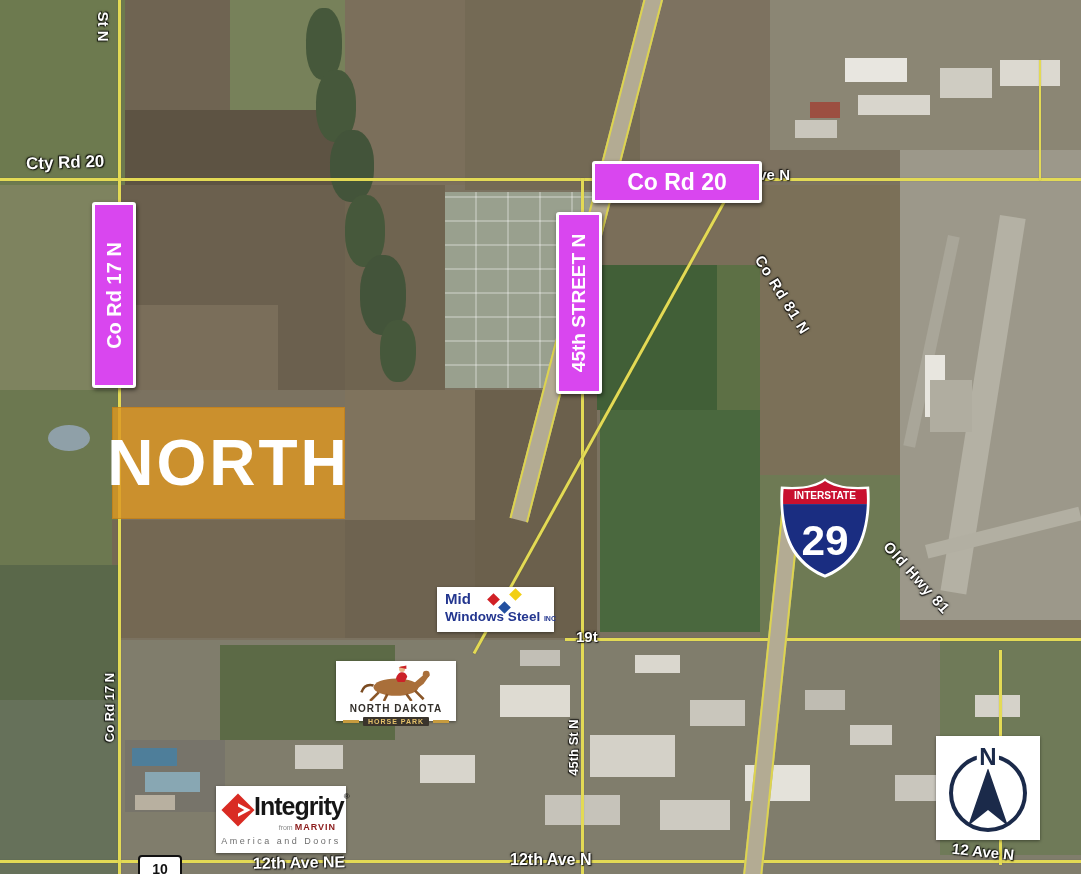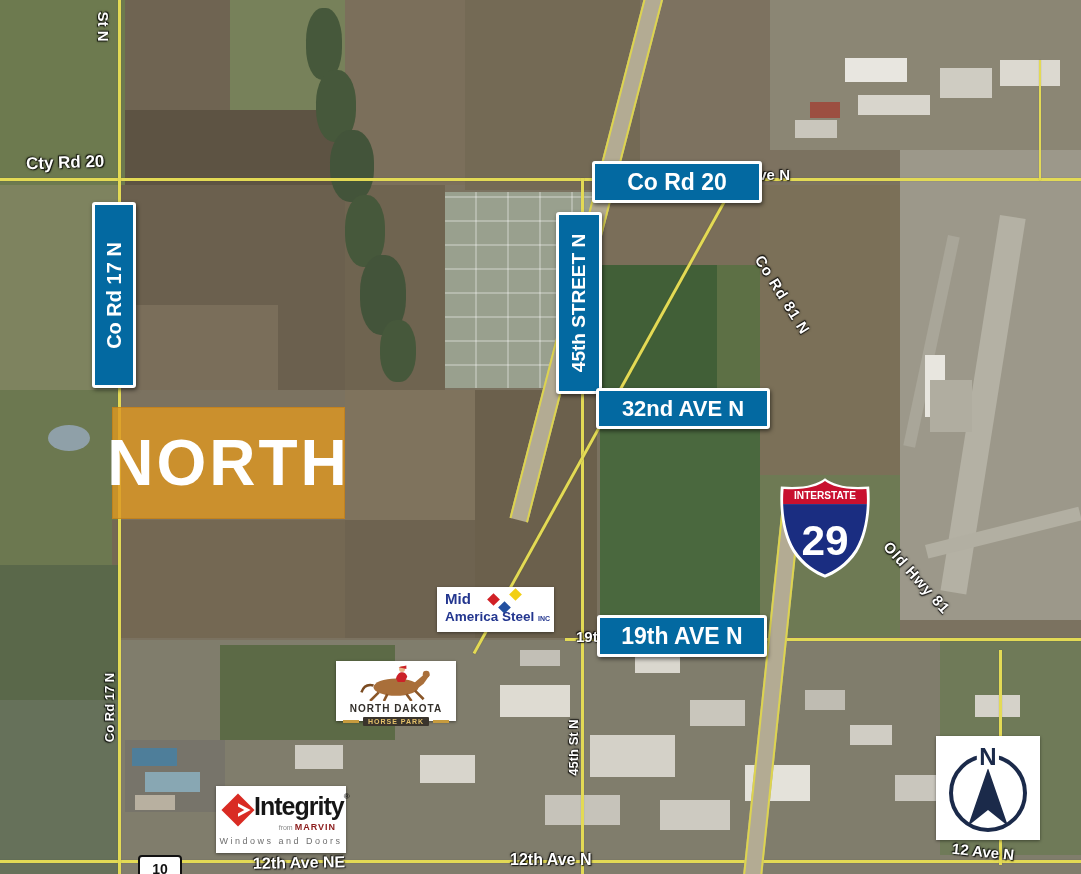--- a/index.html
+++ b/index.html
@@ -3,21 +3,21 @@
 <meta charset="utf-8">
 <style>
   html,body{margin:0;padding:0;background:#222;}
   .map{position:relative;width:1081px;height:874px;background:#7b7260;overflow:hidden;
        font-family:"Liberation Sans",sans-serif;}
   .f{position:absolute;}
   .road{position:absolute;background:#e3da55;box-shadow:0 0 1px rgba(60,60,20,.5);}
   .hwy{position:absolute;background:#b3ab93;border-left:2px solid #ddd44f;border-right:2px solid #ddd44f;}
   .mlabel{position:absolute;color:#fff;font-weight:bold;white-space:nowrap;z-index:10;
           text-shadow:-1px -1px 1px rgba(0,0,0,.75),1px 1px 1px rgba(0,0,0,.75),0 0 3px rgba(0,0,0,.85);}
-  .gsign{position:absolute;background:#0369a1;border:3px solid #fff;border-radius:3px;color:#fff;
+  .gsign{position:absolute;background:#d946ef;border:3px solid #fff;border-radius:3px;color:#fff;
          font-weight:bold;display:flex;align-items:center;justify-content:center;
          box-shadow:1px 2px 4px rgba(0,0,0,.55);z-index:30;}
   .gsign.vert span{transform:rotate(-90deg);white-space:nowrap;}
   .site{position:absolute;left:112px;top:407px;width:233px;height:112px;z-index:20;
         background:rgba(221,151,34,.82);display:flex;align-items:center;justify-content:center;
         box-shadow:inset 0 0 0 1px rgba(180,110,10,.4);}
   .site span{font-size:64px;font-weight:bold;color:#fff;letter-spacing:3px;line-height:1;}
   .logo-box{position:absolute;background:#fff;z-index:30;box-shadow:0 1px 3px rgba(0,0,0,.45);}
   .mas-line{position:absolute;color:#23368f;font-weight:bold;white-space:nowrap;}
   .diamond{position:absolute;transform:rotate(45deg);}
@@ -141,26 +141,20 @@
 
   <div class="gsign" style="left:592px;top:161px;width:164px;height:36px;font-size:23px;">
     <span>Co Rd 20</span>
   </div>
   <div class="gsign vert" style="left:92px;top:202px;width:38px;height:180px;font-size:20px;">
     <span>Co Rd 17 N</span>
   </div>
   <div class="gsign vert" style="left:556px;top:212px;width:40px;height:176px;font-size:19px;">
     <span>45th STREET N</span>
   </div>
-  <div class="gsign" style="left:596px;top:388px;width:168px;height:35px;font-size:22px;">
-    <span>32nd AVE N</span>
-  </div>
-  <div class="gsign" style="left:597px;top:615px;width:164px;height:36px;font-size:23px;">
-    <span>19th AVE N</span>
-  </div>
 
   <div style="position:absolute;left:779px;top:477px;z-index:30;">
     <svg width="92" height="102" viewBox="0 0 100 110">
       <path d="M50 1 C59 8 73 12 98 10 C100 32 97 62 85 81 C74 98 60 105 50 109 C40 105 26 98 15 81 C3 62 0 32 2 10 C27 12 41 8 50 1 Z" fill="#ffffff"></path>
       <clipPath id="shieldClip">
         <path d="M50 4 C58 10 72 14 95 12.5 C97 32 94 60 83 78 C72.5 94.5 59 101.5 50 105.5 C41 101.5 27.5 94.5 17 78 C6 60 3 32 5 12.5 C28 14 42 10 50 4 Z"></path>
       </clipPath>
       <g clip-path="url(#shieldClip)">
         <rect x="0" y="0" width="100" height="29" fill="#C8102E"></rect>
         <rect x="0" y="29" width="100" height="81" fill="#1A2D81"></rect>
@@ -169,21 +163,21 @@
       </g>
     </svg>
   </div>
 
   <div class="logo-box" style="left:437px;top:587px;width:117px;height:45px;">
     <span class="mas-line" style="left:8px;top:3px;font-size:15px;">Mid</span>
     <span class="diamond" style="left:52px;top:8px;width:9px;height:9px;background:#d12026;"></span>
     <span class="diamond" style="left:74px;top:3px;width:9px;height:9px;background:#f2cf13;"></span>
     <span class="diamond" style="left:63px;top:16px;width:9px;height:9px;background:#2350a0;"></span>
     <span class="mas-line" style="left:8px;top:22px;font-size:13.5px;">
-      <span>America Steel</span>
+      <span>Windows Steel</span>
       <span style="font-size:7px;">INC</span>
     </span>
   </div>
 
   <div class="logo-box" style="left:336px;top:661px;width:120px;height:60px;">
     <svg width="104" height="38" viewBox="0 0 120 44" style="position:absolute;left:8px;top:2px;">
       <path d="M34 26 C26 24 22 28 20 34" stroke="#7a4a20" stroke-width="3" fill="none"></path>
       <ellipse cx="60" cy="28" rx="26" ry="10" fill="#a96f3a"></ellipse>
       <path d="M80 24 L94 12 L99 14 L92 24 L84 30 Z" fill="#a96f3a"></path>
       <circle cx="95" cy="13" r="4" fill="#a96f3a"></circle>
@@ -206,21 +200,21 @@
       <polygon points="34,20 20,12.5 20,27.5" fill="#ffffff"></polygon>
       <polygon points="27,20 20,16.2 20,23.8" fill="#d92b23"></polygon>
     </svg>
     <span class="int-name" style="left:38px;top:6px;font-size:25px;">
       <span>Integrity</span><span style="font-size:8px;vertical-align:top;">®</span>
     </span>
     <span class="int-from" style="right:10px;top:36px;">
       <span>from</span>
       <span class="int-brand">MARVIN</span>
     </span>
-    <div class="int-tag" style="top:50px;">Windows and Doors</div>
+    <div class="int-tag" style="top:50px;">America and Doors</div>
   </div>
 
   <div class="logo-box" style="left:936px;top:736px;width:104px;height:104px;">
     <svg width="104" height="104" viewBox="0 0 104 104">
       <circle cx="52" cy="57" r="37" fill="none" stroke="#1B2A4A" stroke-width="4"></circle>
       <polygon points="52,32 72,90 52,74 32,90" fill="#1B2A4A"></polygon>
       <text x="52" y="29" text-anchor="middle" fill="#1B2A4A" font-size="24" font-weight="bold" font-family="Liberation Sans, sans-serif" stroke="#ffffff" stroke-width="8" paint-order="stroke">N</text>
     </svg>
   </div>
 

